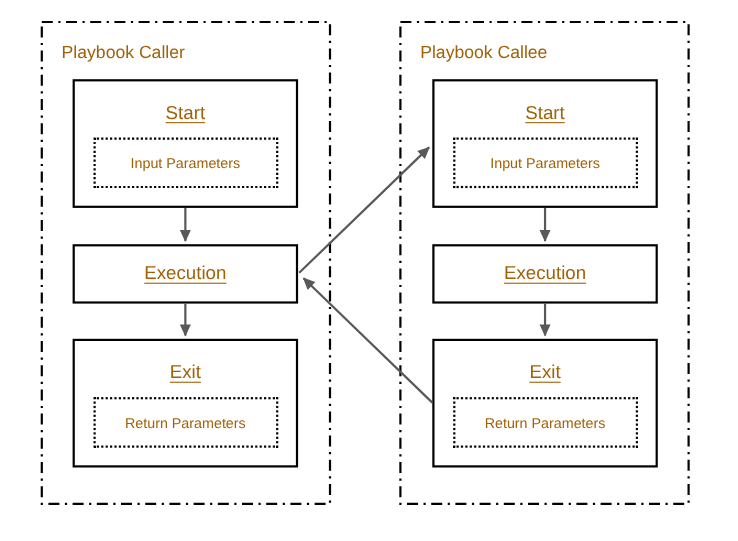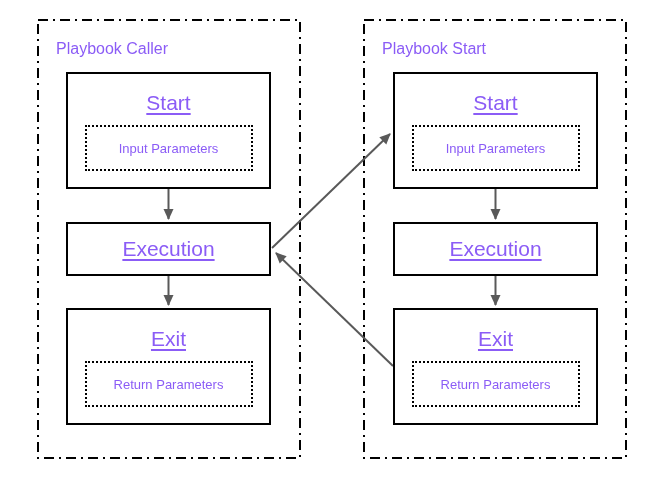--- a/index.html
+++ b/index.html
@@ -6,21 +6,21 @@
     --arrow:#595959;
     --border:#000000;
     --bg:#ffffff;
   }
   html,body{margin:0;padding:0;background:var(--bg);}
   .stage{
     position:relative;
     width:635px;height:492px;
     background:var(--bg);
     font-family:"Liberation Sans", sans-serif;
-    color:#8b5cf6;
+    color:#a16207;
     overflow:hidden;
   }
   .layer{
     position:absolute;left:0;top:0;width:671px;height:492px;
   }
   .container-rect{
     fill:none;
     stroke:var(--border);
     stroke-width:2;
     stroke-dasharray:10 5 2 5;
@@ -44,21 +44,21 @@
     background:var(--bg);
     display:flex;
     flex-direction:column;
     align-items:center;
     justify-content:flex-start;
     width:205px;
   }
   .node.tall{height:117px;padding-top:18px;}
   .node.short{height:54px;justify-content:center;padding-top:0;}
   .node-label{
-    font-size:21px;
+    font-size:17px;
     line-height:22px;
     text-decoration:underline;
     text-underline-offset:3px;
     text-align:left;
   }
   .node.tall .node-label{margin-bottom:11px;}
   .param-box{
     box-sizing:border-box;
     width:168px;height:46px;
     border:2px dotted var(--border);
@@ -108,21 +108,21 @@
 
   <div class="node short pos-caller-exec">
     <div class="node-label">Execution</div>
   </div>
 
   <div class="node tall pos-caller-exit">
     <div class="node-label">Exit</div>
     <div class="param-box">Return Parameters</div>
   </div>
 
-  <div class="panel-title pos-callee-title">Playbook Start</div>
+  <div class="panel-title pos-callee-title">Playbook Callee</div>
 
   <div class="node tall pos-callee-start">
     <div class="node-label">Start</div>
     <div class="param-box">Input Parameters</div>
   </div>
 
   <div class="node short pos-callee-exec">
     <div class="node-label">Execution</div>
   </div>
 

